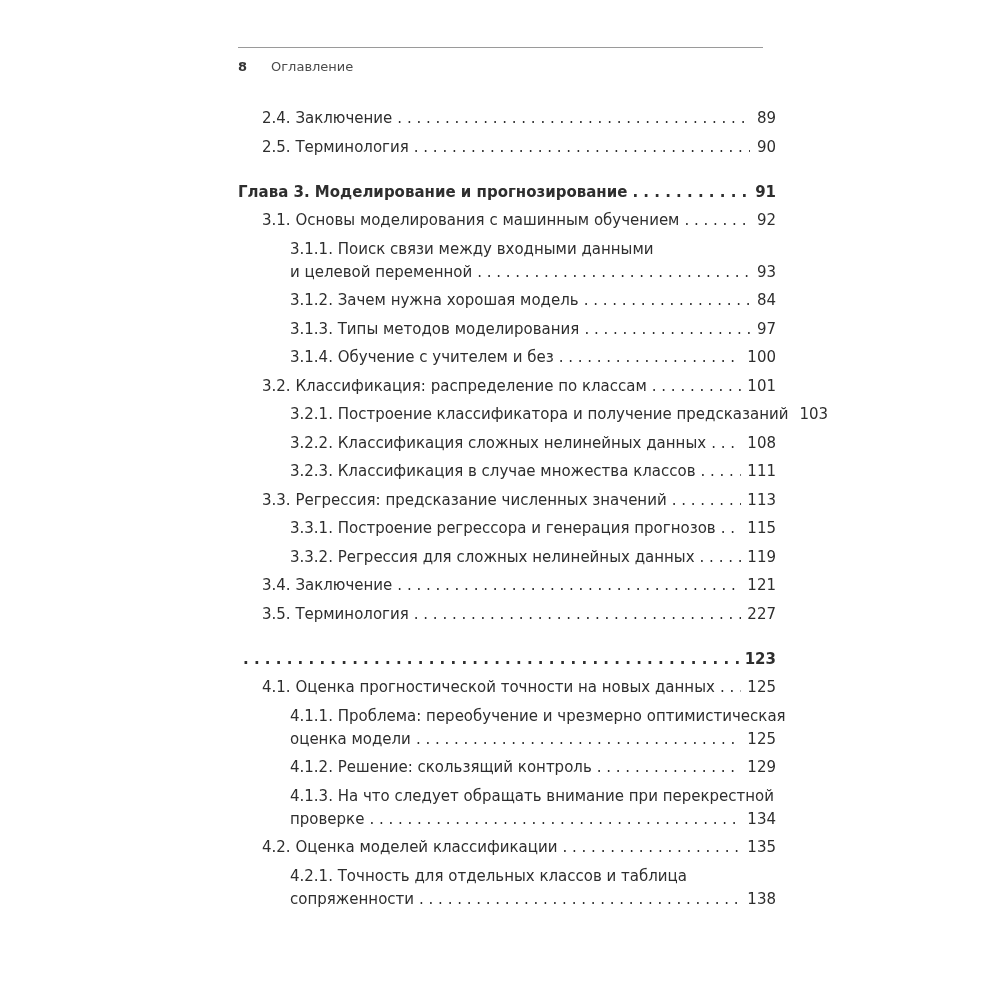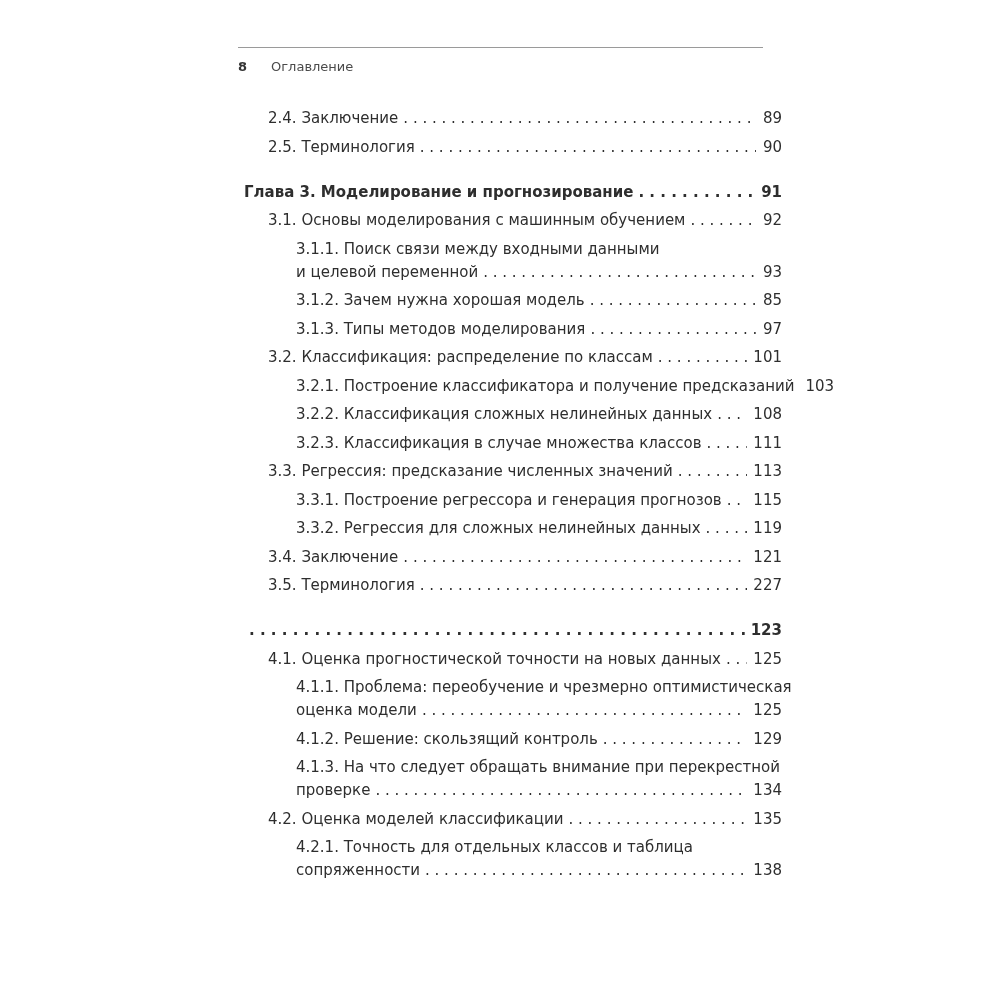--- a/index.html
+++ b/index.html
@@ -30,21 +30,21 @@
     color: #4a4a4a;
     line-height: 16px;
   }
   .header-page-number {
     font-weight: bold;
     color: #333333;
     margin-right: 24px;
   }
   .toc {
     position: absolute;
-    left: 244px; top: 107px;
+    left: 238px; top: 107px;
     width: 538px;
     font-size: 15px;
     color: #2e2e2e;
   }
   .toc-entry { margin-bottom: 5.5px; }
   .toc-entry.level-0 {
     font-weight: bold;
     margin-top: 22px;
   }
   .toc-entry.level-1 .toc-line { padding-left: 24px; }
@@ -121,30 +121,37 @@
         <div class="toc-line">
           <span class="toc-text">и целевой переменной</span>
           <span class="toc-dots"></span>
           <span class="toc-page">93</span>
         </div>
       </div>
       <div class="toc-entry level-2">
         <div class="toc-line">
           <span class="toc-text">3.1.2. Зачем нужна хорошая модель</span>
           <span class="toc-dots"></span>
-          <span class="toc-page">85</span>
+          <span class="toc-page">84</span>
         </div>
       </div>
       <div class="toc-entry level-2">
         <div class="toc-line">
           <span class="toc-text">3.1.3. Типы методов моделирования</span>
           <span class="toc-dots"></span>
           <span class="toc-page">97</span>
         </div>
       </div>
+      <div class="toc-entry level-2">
+        <div class="toc-line">
+          <span class="toc-text">3.1.4. Обучение с учителем и без</span>
+          <span class="toc-dots"></span>
+          <span class="toc-page">100</span>
+        </div>
+      </div>
       <div class="toc-entry level-1">
         <div class="toc-line">
           <span class="toc-text">3.2. Классификация: распределение по классам</span>
           <span class="toc-dots"></span>
           <span class="toc-page">101</span>
         </div>
       </div>
       <div class="toc-entry level-2">
         <div class="toc-line">
           <span class="toc-text">3.2.1. Построение классификатора и получение предсказаний</span>

